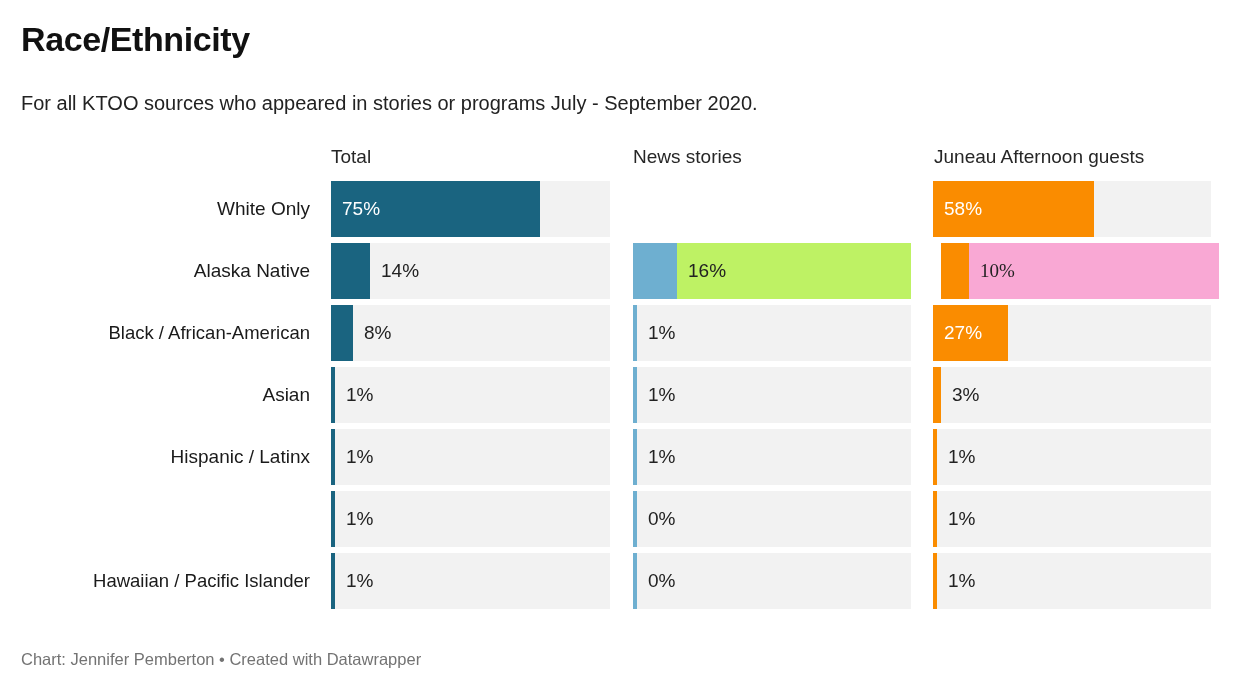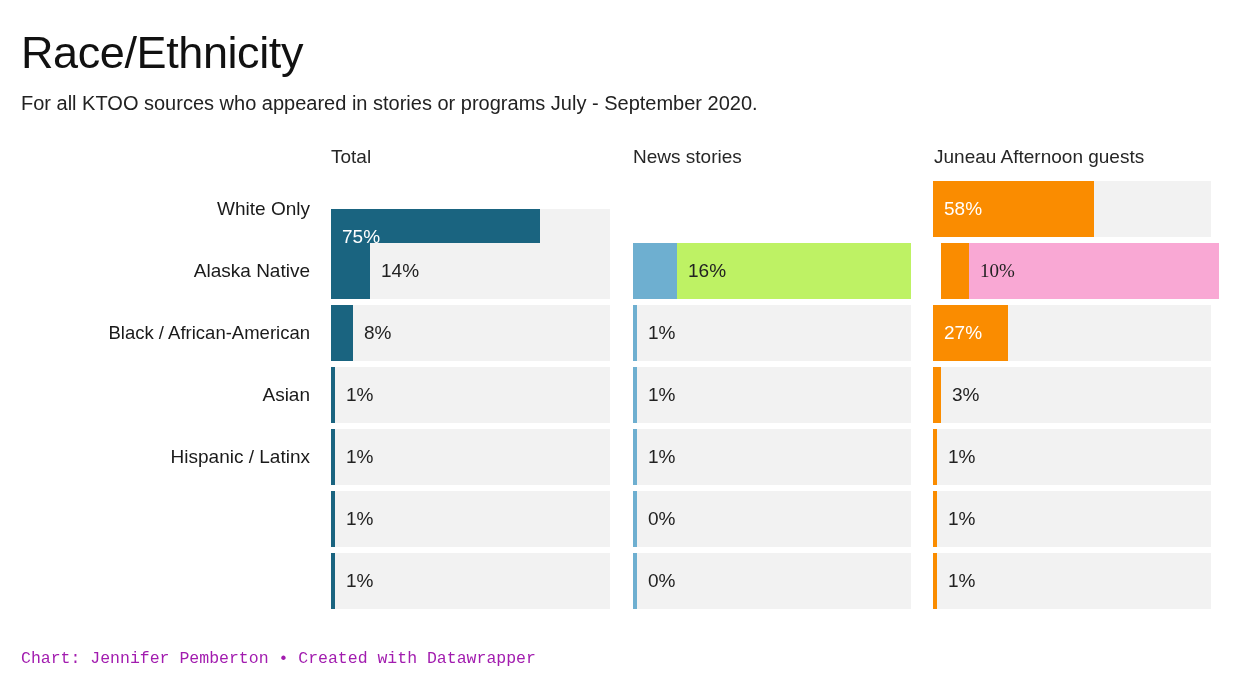--- a/index.html
+++ b/index.html
@@ -21,24 +21,24 @@
     position: relative;
     width: 1240px;
     height: 694px;
     box-sizing: border-box;
   }
 
   
   .chart-title {
     position: absolute;
     left: 21px;
-    top: 33px;
-    font-size: 45px;
+    top: 19px;
+    font-size: 34px;
     line-height: 40px;
-    font-weight: normal;
+    font-weight: bold;
     letter-spacing: -0.4px;
     color: #111111;
     white-space: nowrap;
   }
   .chart-subtitle {
     position: absolute;
     left: 21px;
     top: 90px;
     font-size: 20px;
     line-height: 26px;
@@ -122,43 +122,42 @@
     color: #222222;
   }
 
   
   .chart-footer {
     position: absolute;
     left: 21px;
     top: 648px;
     font-size: 16.5px;
     line-height: 22px;
-    color: #a21caf;
-    white-space: nowrap;
-    font-family: Liberation Mono, monospace;
+    color: #737373;
+    white-space: nowrap;
   }
 </style>
 </head>
 <body>
 
 <div class="chart-root">
 
   <div class="chart-title">Race/Ethnicity</div>
   <div class="chart-subtitle">For all KTOO sources who appeared in stories or programs July - September 2020.</div>
 
   <div class="col-headers">
     <div class="col-header" style="left:331px;text-align:center;">Total</div>
     <div class="col-header" style="left:633px;">News stories</div>
     <div class="col-header" style="left:934px;">Juneau Afternoon guests</div>
   </div>
 
   <div class="grid" id="grid">
       <div class="row">
         <div class="row-label">White Only</div>
-        <div class="track" style="left: 331px; width: 279px; background: rgb(242, 242, 242); margin-top: 28px;">
+        <div class="track" style="left: 331px; width: 279px; background: rgb(242, 242, 242);">
           <div class="bar" style="width: 209px; background: rgb(26, 100, 128);"></div>
           <div class="val inside">75%</div>
         </div>
         <div class="track" style="left: 933px; width: 278px; background: rgb(242, 242, 242);">
           <div class="bar" style="width: 161px; background: rgb(250, 140, 0);"></div>
           <div class="val inside">58%</div>
         </div>
       </div>
       <div class="row">
         <div class="row-label">Alaska Native</div>
@@ -228,20 +227,21 @@
         <div class="track" style="left: 633px; width: 278px; background: rgb(242, 242, 242);">
           <div class="bar" style="width: 4px; background: rgb(110, 175, 208);"></div>
           <div class="val outside" style="left: 15px;">0%</div>
         </div>
         <div class="track" style="left: 933px; width: 278px; background: rgb(242, 242, 242);">
           <div class="bar" style="width: 4px; background: rgb(250, 140, 0);"></div>
           <div class="val outside" style="left: 15px;">1%</div>
         </div>
       </div>
       <div class="row">
+        <div class="row-label shrink">Hawaiian / Pacific Islander</div>
         <div class="track" style="left: 331px; width: 279px; background: rgb(242, 242, 242);">
           <div class="bar" style="width: 4px; background: rgb(26, 100, 128);"></div>
           <div class="val outside" style="left: 15px;">1%</div>
         </div>
         <div class="track" style="left: 633px; width: 278px; background: rgb(242, 242, 242);">
           <div class="bar" style="width: 4px; background: rgb(110, 175, 208);"></div>
           <div class="val outside" style="left: 15px;">0%</div>
         </div>
         <div class="track" style="left: 933px; width: 278px; background: rgb(242, 242, 242);">
           <div class="bar" style="width: 4px; background: rgb(250, 140, 0);"></div>

